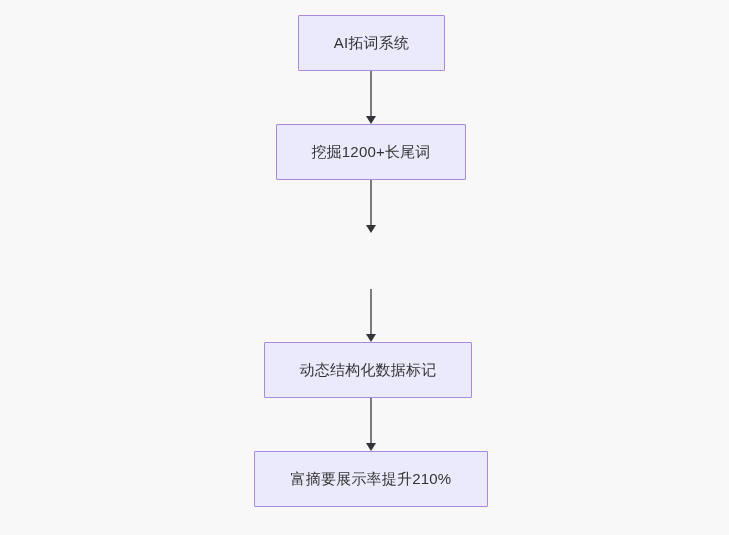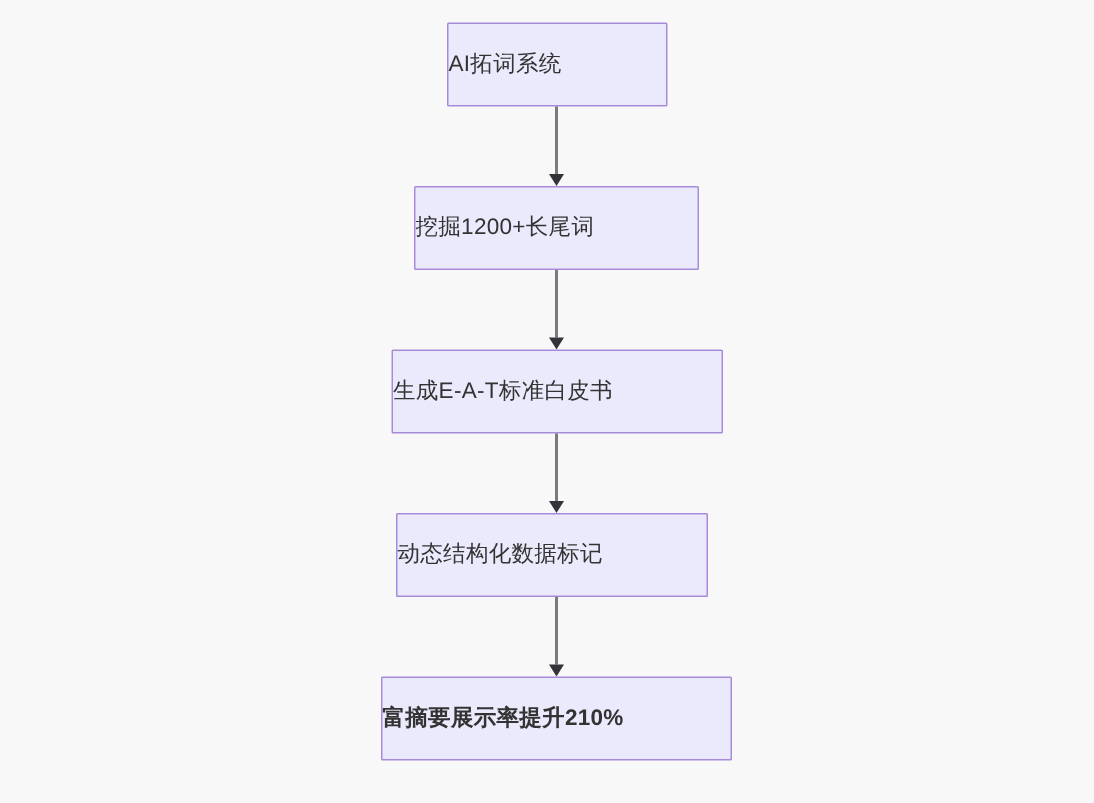--- a/index.html
+++ b/index.html
@@ -19,20 +19,21 @@
     height: 535px;
   }
   .node {
     position: absolute;
     box-sizing: border-box;
     background: #ebeafc;
     border: 1.4px solid #a78bda;
     border-radius: 1px;
     display: flex;
     align-items: center;
+    justify-content: center;
     color: #333333;
     font-size: 15px;
     line-height: 1.2;
     letter-spacing: 0.2px;
     white-space: nowrap;
   }
   .edge {
     position: absolute;
     width: 10px;
     pointer-events: none;
@@ -70,35 +71,32 @@
 
   <div class="node" style="left:276px; top:124px; width:190px; height:56px;">
     <span>挖掘1200+长尾词</span>
   </div>
 
   <div class="edge" style="left:366px; top:180px; height:53px;">
     <div class="shaft" style="height:45px;"></div>
     <div class="head" style="top:45px;"></div>
   </div>
 
-  <div class="node" style="left:261px; top:233px; width:221px; height:56px;">
-    <span>生成E-A-T标准白皮书</span>
-  </div>
 
   <div class="edge" style="left:366px; top:289px; height:53px;">
     <div class="shaft" style="height:45px;"></div>
     <div class="head" style="top:45px;"></div>
   </div>
 
   <div class="node" style="left:264px; top:342px; width:208px; height:56px;">
     <span>动态结构化数据标记</span>
   </div>
 
   <div class="edge" style="left:366px; top:398px; height:53px;">
     <div class="shaft" style="height:45px;"></div>
     <div class="head" style="top:45px;"></div>
   </div>
 
-  <div class="node" style="left:254px; top:451px; width:234px; height:56px;font-weight:bold;">
+  <div class="node" style="left:254px; top:451px; width:234px; height:56px;">
     <span>富摘要展示率提升210%</span>
   </div>
 
 </div>
 
 </body></html>

